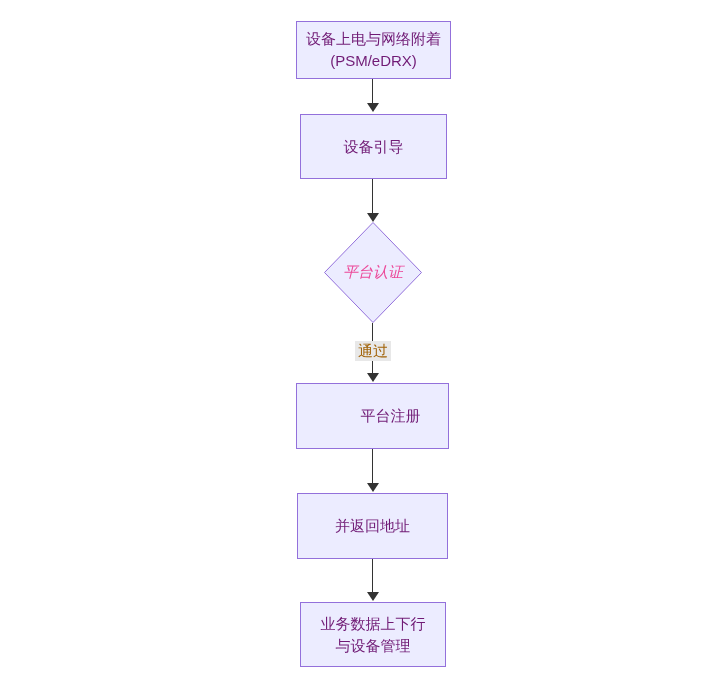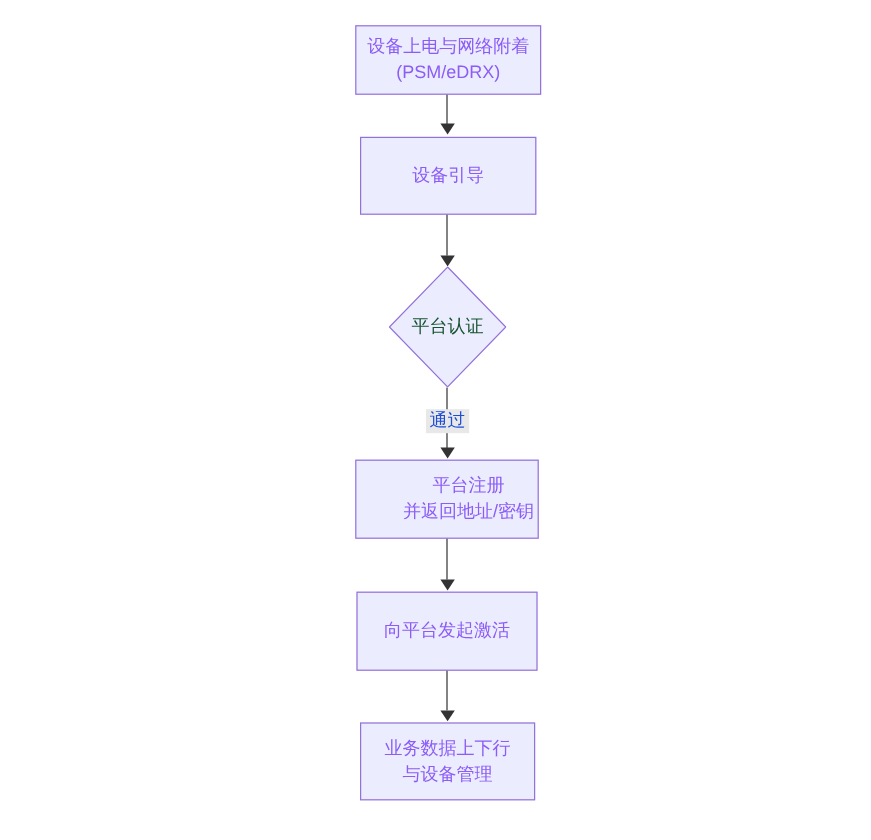--- a/index.html
+++ b/index.html
@@ -13,21 +13,21 @@
     width: 726px;
     height: 700px;
     background: #ffffff;
     overflow: hidden;
   }
   .node {
     position: absolute;
     box-sizing: border-box;
     background: #ECECFF;
     border: 1px solid #9370DB;
-    color: #8b5cf6;
+    color: #701a75;
     font-size: 15px;
     line-height: 22px;
     display: flex;
     flex-direction: column;
     align-items: center;
     justify-content: center;
     text-align: center;
   }
   .edge-line {
     position: absolute;
@@ -42,21 +42,21 @@
     height: 0;
     border-left: 6px solid transparent;
     border-right: 6px solid transparent;
     border-top: 9px solid #333333;
   }
   .edge-label {
     position: absolute;
     left: 373px;
     transform: translate(-50%, -50%);
     background: #E8E8E8;
-    color: #1d4ed8;
+    color: #a16207;
     font-size: 15px;
     line-height: 20px;
     padding: 0 3px;
     white-space: nowrap;
   }
   .diamond-wrap {
     position: absolute;
     left: 324px;
     top: 222px;
     width: 98px;
@@ -70,23 +70,24 @@
   }
   .diamond-label {
     position: absolute;
     left: 0;
     top: 0;
     width: 98px;
     height: 101px;
     display: flex;
     align-items: center;
     justify-content: center;
-    color: #14532d;
+    color: #ec4899;
     font-size: 15px;
     white-space: nowrap;
+    font-style: italic;
   }
 </style>
 </head>
 <body>
 
 <div class="canvas">
 
   <div class="node" style="left:296px; top:21px; width:155px; height:58px;">
     <div>设备上电与网络附着</div>
     <div>(PSM/eDRX)</div>
@@ -108,28 +109,27 @@
     </svg>
     <div class="diamond-label">平台认证</div>
   </div>
 
   <div class="edge-line" style="top:323px; height:51px;"></div>
   <div class="arrowhead" style="top:373px;"></div>
   <div class="edge-label" style="top:351px;">通过</div>
 
   <div class="node" style="left:296px; top:383px; width:153px; height:66px;padding-left:36px;">
     <div>平台注册</div>
-    <div>并返回地址/密钥</div>
   </div>
 
   <div class="edge-line" style="top:449px; height:34px;"></div>
   <div class="arrowhead" style="top:483px;"></div>
 
   <div class="node" style="left:297px; top:493px; width:151px; height:66px;">
-    <div>向平台发起激活</div>
+    <div>并返回地址</div>
   </div>
 
   <div class="edge-line" style="top:559px; height:33px;"></div>
   <div class="arrowhead" style="top:592px;"></div>
 
   <div class="node" style="left:300px; top:602px; width:146px; height:65px;justify-content:center;">
     <div>业务数据上下行</div>
     <div>与设备管理</div>
   </div>
 

